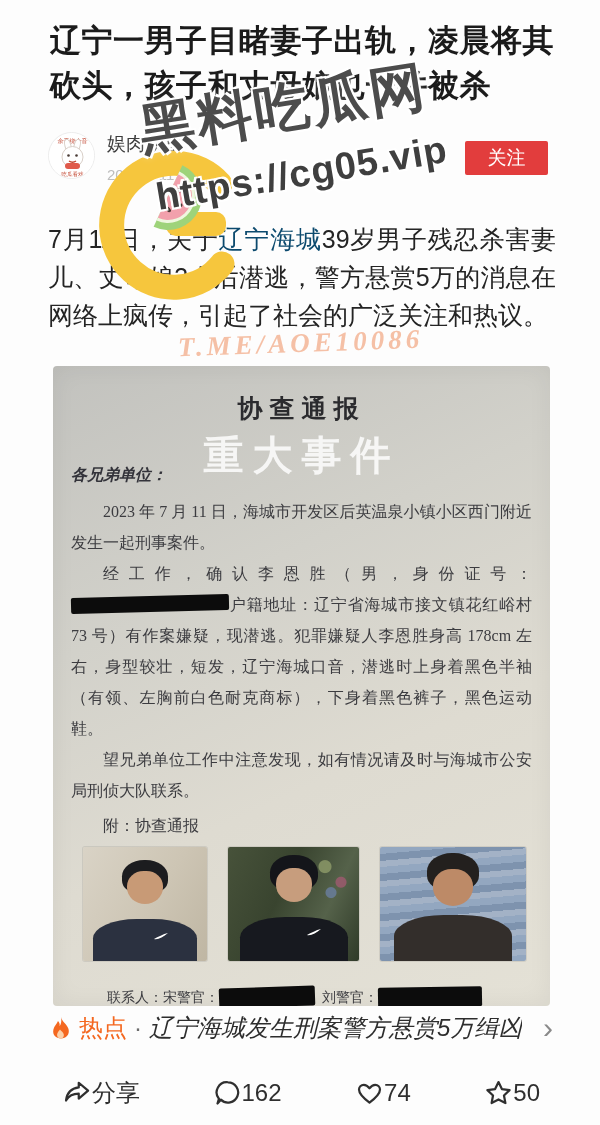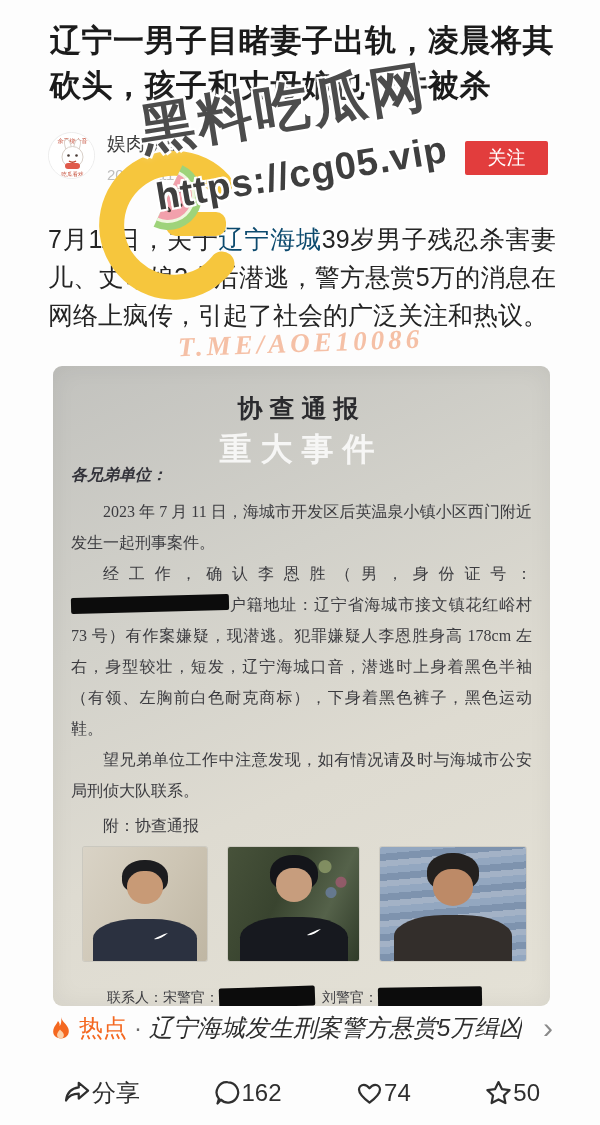--- a/index.html
+++ b/index.html
@@ -35,28 +35,28 @@
     text-shadow:-2px -2px 0 #fff,2px -2px 0 #fff,-2px 2px 0 #fff,2px 2px 0 #fff,0 0 8px rgba(255,255,255,.55); }
   .wm-url { left:160px; top:176px; font-size:38px; font-weight:900; color:#3f3f3f;
     letter-spacing:1px; transform:rotate(-9.5deg); transform-origin:left bottom; white-space:nowrap;
     text-shadow:-2px -2px 0 #fff,2px -2px 0 #fff,-2px 2px 0 #fff,2px 2px 0 #fff; }
   .wm-tg { left:178px; top:328px; font-family:"Liberation Serif","DejaVu Serif",serif;
     font-style:italic; font-weight:700; font-size:27px; letter-spacing:4px; color:#f5c0a6;
     transform:rotate(-2deg); white-space:nowrap; }
 
   
   .notice-card { position:absolute; left:53px; top:366px; width:497px; height:640px;
-    border-radius:9px; overflow:hidden;
+    border-radius:4px; overflow:hidden;
     background:linear-gradient(155deg,#c2c2be 0%,#d2d1ca 34%,#dedbd1 62%,#e4e1d6 100%);
     box-shadow:inset 0 0 24px rgba(0,0,0,.06);
     font-family:"Liberation Serif","DejaVu Serif",serif; color:#3c3c40; }
   .notice-inner { position:relative; padding:26px 18px 0 18px; }
   .notice-title { text-align:center; font-size:25px; font-weight:700; letter-spacing:7px; color:#2b2b2e; }
   .notice-stamp { position:absolute; left:0; right:0; top:62px; text-align:center;
-    font-family:"Liberation Sans","DejaVu Sans",sans-serif; font-size:32px; font-weight:700;
+    font-family:"Liberation Sans","DejaVu Sans",sans-serif; font-size:40px; font-weight:700;
     letter-spacing:9px; color:rgba(255,255,255,.82); }
   .notice-salutation { margin-top:40px; font-size:16px; font-weight:700; font-style:italic; color:#33333a; }
   .notice-para { margin-top:10px; font-size:16px; line-height:31px; text-align:justify; text-indent:2em; }
   .notice-para.tight { margin-top:0; }
   .redact { display:inline-block; background:#0c0c0c; border-radius:2px; }
   .redact-id { width:158px; height:16px; transform:rotate(-1.4deg); vertical-align:-2px; }
   .redact-tel1 { width:96px; height:20px; transform:rotate(-2deg); vertical-align:-5px; }
   .redact-tel2 { width:104px; height:20px; transform:rotate(-1deg); vertical-align:-5px; }
   .attach-label { margin-top:4px; font-size:16px; line-height:31px; text-indent:2em; }
 

